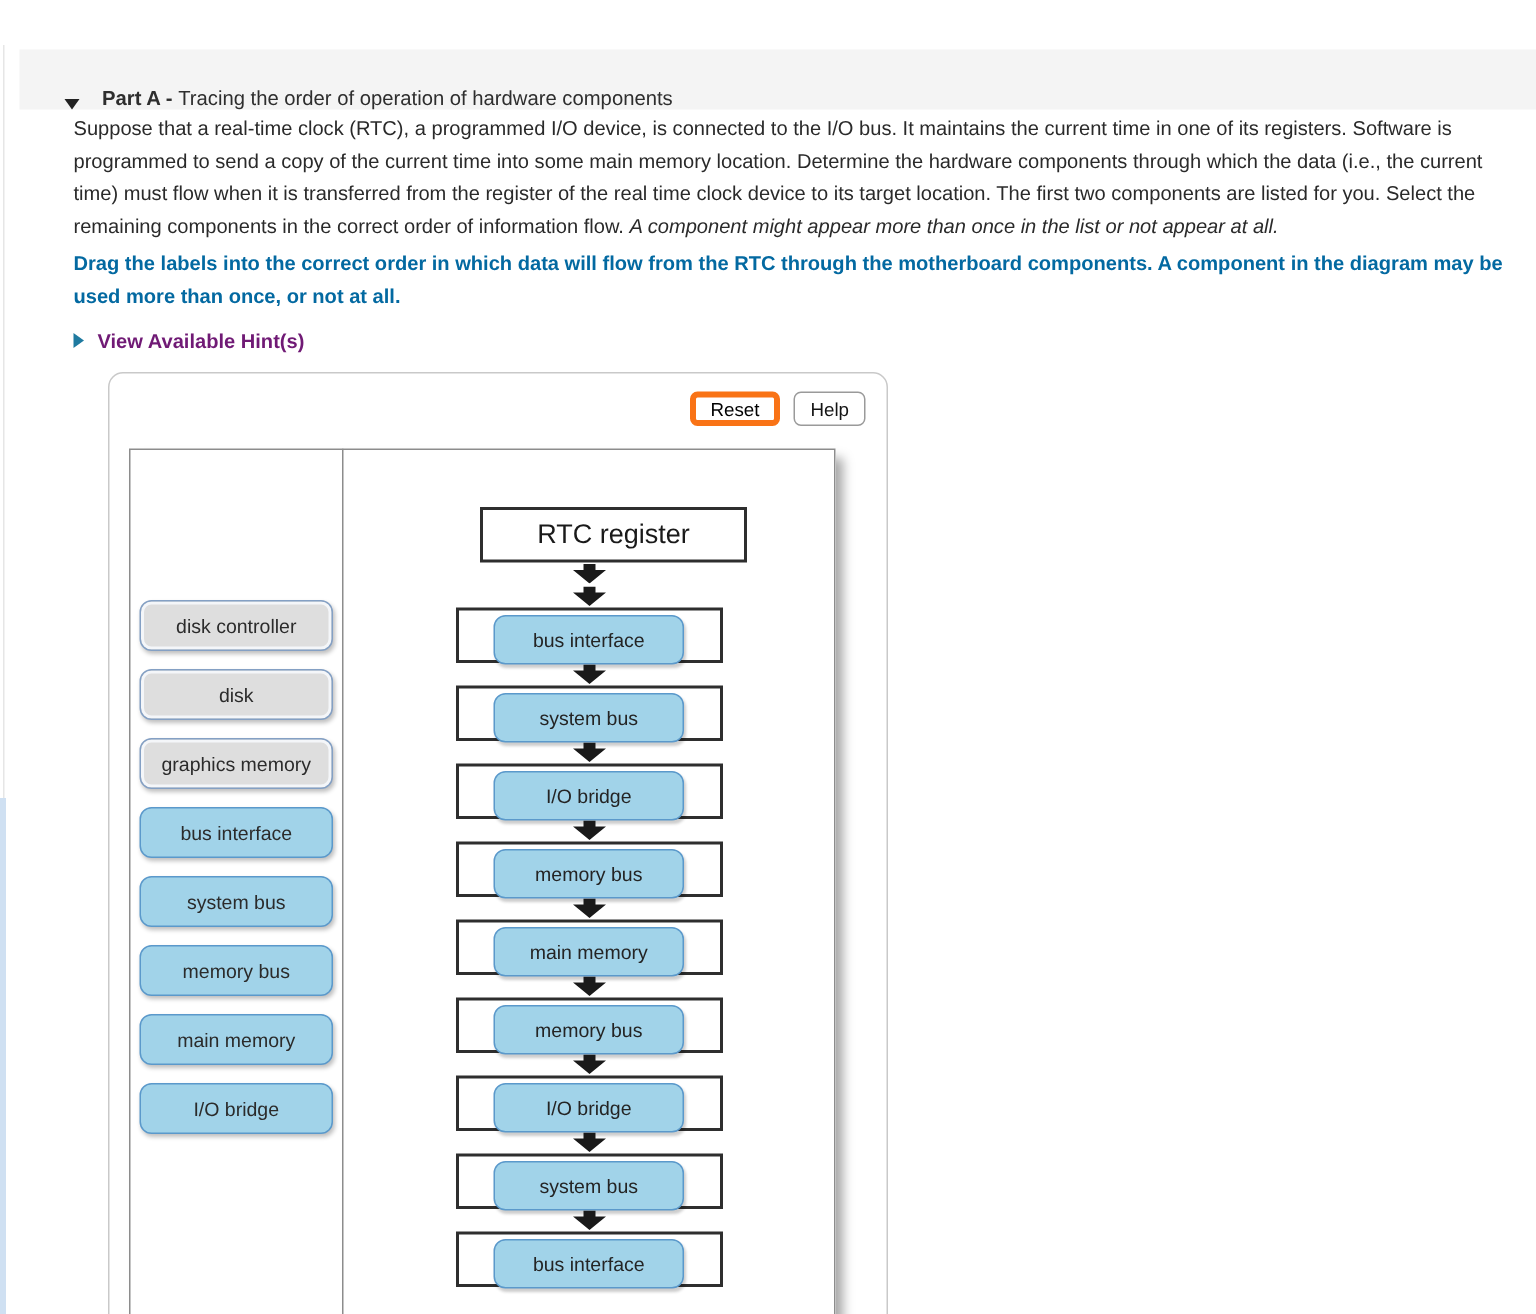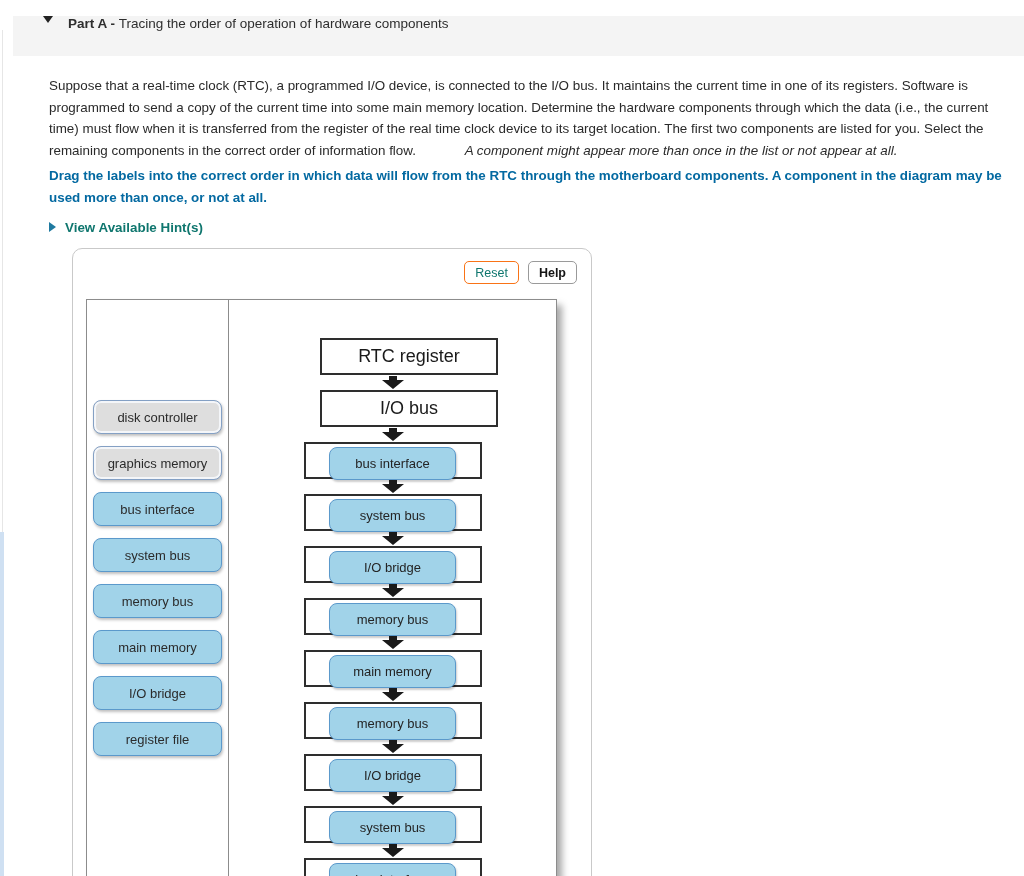--- a/index.html
+++ b/index.html
@@ -8,58 +8,58 @@
     overflow: hidden;
     background: #ffffff;
     font-family: "Liberation Sans", sans-serif;
     -webkit-font-smoothing: antialiased;
   }
   .edge-line { position: absolute; left: 2px; top: 30px; width: 1px; height: 846px; background: #e6e6e6; }
   .edge-blue { position: absolute; left: 0; top: 532px; width: 4px; height: 344px; background: #cfe0f2; }
 
   
   .part-header {
-    position: absolute; left: 13px; top: 16px; right: 0; height: 40px;
-    background: #f4f4f4; display: flex; align-items: flex-start; cursor: pointer;
+    position: absolute; left: 13px; top: 33px; right: 0; height: 40px;
+    background: #f4f4f4; display: flex; align-items: flex-end; cursor: pointer;
   }
   .tri-down {
     margin-left: 30px; width: 0; height: 0;
     border-left: 5px solid transparent; border-right: 5px solid transparent;
     border-top: 7px solid #222;
   }
   .part-title { margin-left: 15px; font-size: 13.5px; color: #2e2e2e; }
   .part-title b { font-weight: 700; }
 
   
   .content { position: absolute; left: 49px; top: 66px; width: 966px; }
   .intro { margin: 9px 0 0 0; font-size: 13.4px; line-height: 21.5px; color: #2a2a2a; }
-  .intro i { font-style: italic; margin-left: 45px; }
+  .intro i { font-style: italic; }
   .instruction { margin: 4px 0 0 0; font-size: 13.4px; line-height: 21.5px; color: #0369a1; font-weight: 700; }
   .hint-row { margin-top: 10px; height: 18px; display: flex; align-items: center; cursor: pointer; }
   .tri-right {
     width: 0; height: 0;
     border-top: 5px solid transparent; border-bottom: 5px solid transparent;
     border-left: 7px solid #1f7aa0;
   }
-  .hint-link { margin-left: 9px; font-size: 13.4px; font-weight: 700; color: #0f766e; text-decoration: none; }
+  .hint-link { margin-left: 9px; font-size: 13.4px; font-weight: 700; color: #701a75; text-decoration: none; }
 
   
   .activity {
     position: relative; margin: 12px 0 0 23px;
     width: 518px; height: 700px;
     border: 1px solid #c9c9c9; border-radius: 10px; background: #fff;
   }
   .toolbar { position: absolute; top: 12px; right: 14px; display: flex; gap: 9px; }
   .btn {
     font-family: "Liberation Sans", sans-serif; font-size: 12.5px;
     background: #fff; border-radius: 5px; padding: 3px 10px; height: 23px;
     display: flex; align-items: center; cursor: pointer;
   }
-  .btn-reset { color: #0f766e; border: 1px solid #f97316; font-weight: 400; }
-  .btn-help  { color: #141414; border: 1px solid #9a9a9a; font-weight: 700; }
+  .btn-reset { color: #000000; border: 4px solid #f97316; font-weight: 400; }
+  .btn-help  { color: #141414; border: 1px solid #9a9a9a; font-weight: 400; }
 
   .board {
     position: absolute; left: 13px; top: 50px; display: flex;
     box-shadow: 6px 5px 7px -1px rgba(0,0,0,0.35);
   }
   .palette {
     width: 141px; height: 600px; border: 1px solid #8c8c8c; background: #fff;
     display: flex; flex-direction: column; align-items: center;
     padding-top: 100px; box-sizing: content-box;
   }
@@ -126,39 +126,38 @@
   <div class="activity">
     <div class="toolbar">
       <button class="btn btn-reset">Reset</button>
       <button class="btn btn-help">Help</button>
     </div>
 
     <div class="board">
 
       <div class="palette">
         <div class="chip" data-variant="gray">disk controller</div>
+        <div class="chip" data-variant="gray">disk</div>
         <div class="chip" data-variant="gray">graphics memory</div>
         <div class="chip" data-variant="blue">bus interface</div>
         <div class="chip" data-variant="blue">system bus</div>
         <div class="chip" data-variant="blue">memory bus</div>
         <div class="chip" data-variant="blue">main memory</div>
         <div class="chip" data-variant="blue">I/O bridge</div>
-        <div class="chip" data-variant="blue">register file</div>
       </div>
 
       <div class="flow">
         <div class="fbox static">RTC register</div>
 
         <div class="arrow-gap">
             <svg width="22" height="13" viewBox="0 0 22 13">
               <path d="M7 0 H15 V4 H22 L11 13 L0 4 H7 Z" fill="#1a1a1a"></path>
             </svg>
           </div>
 
-        <div class="fbox static">I/O bus</div>
 
         <div class="arrow-gap">
             <svg width="22" height="13" viewBox="0 0 22 13">
               <path d="M7 0 H15 V4 H22 L11 13 L0 4 H7 Z" fill="#1a1a1a"></path>
             </svg>
           </div>
 
         <div class="fbox slot">
             <div class="slot-chip">bus interface</div>
           </div>

